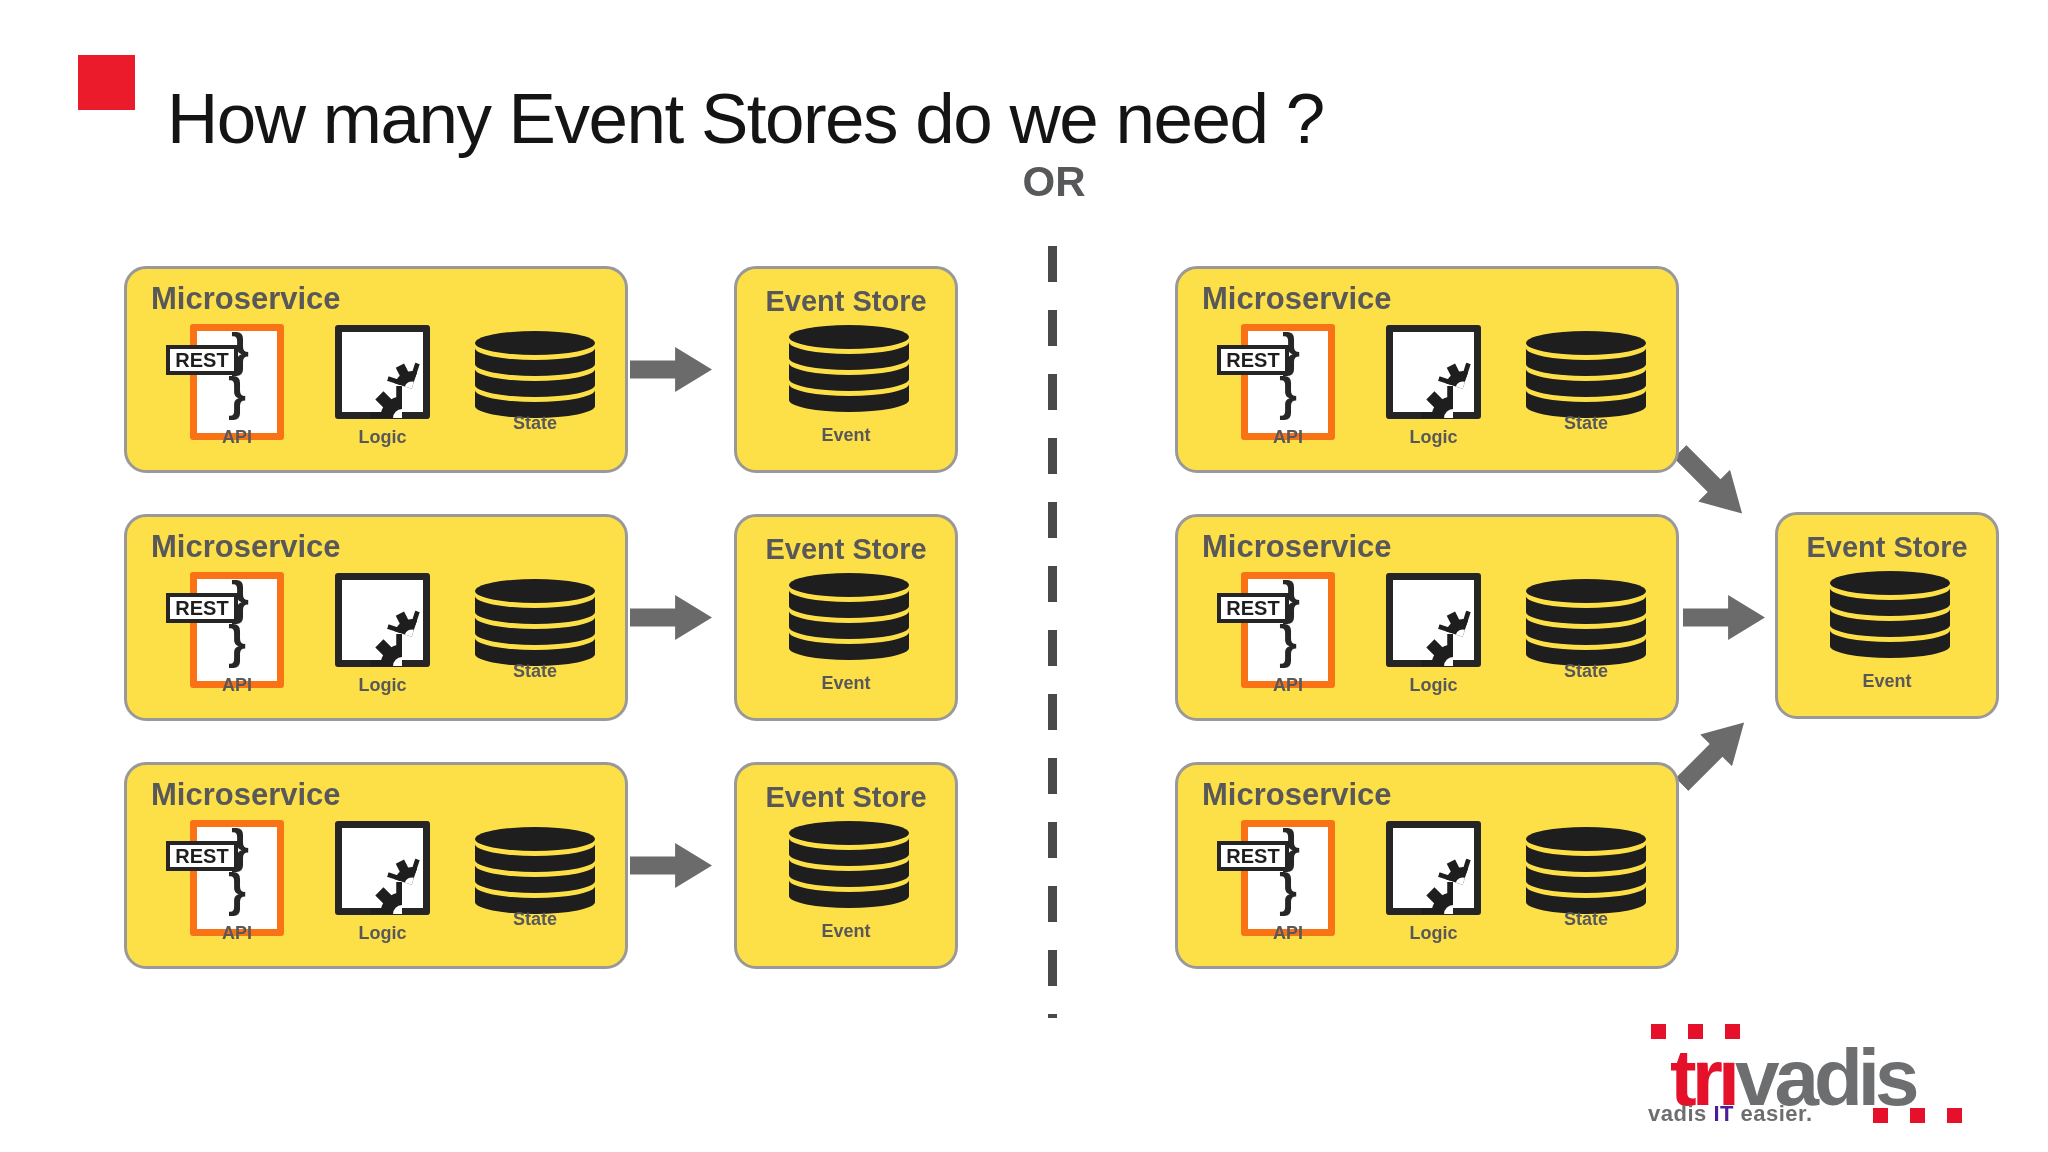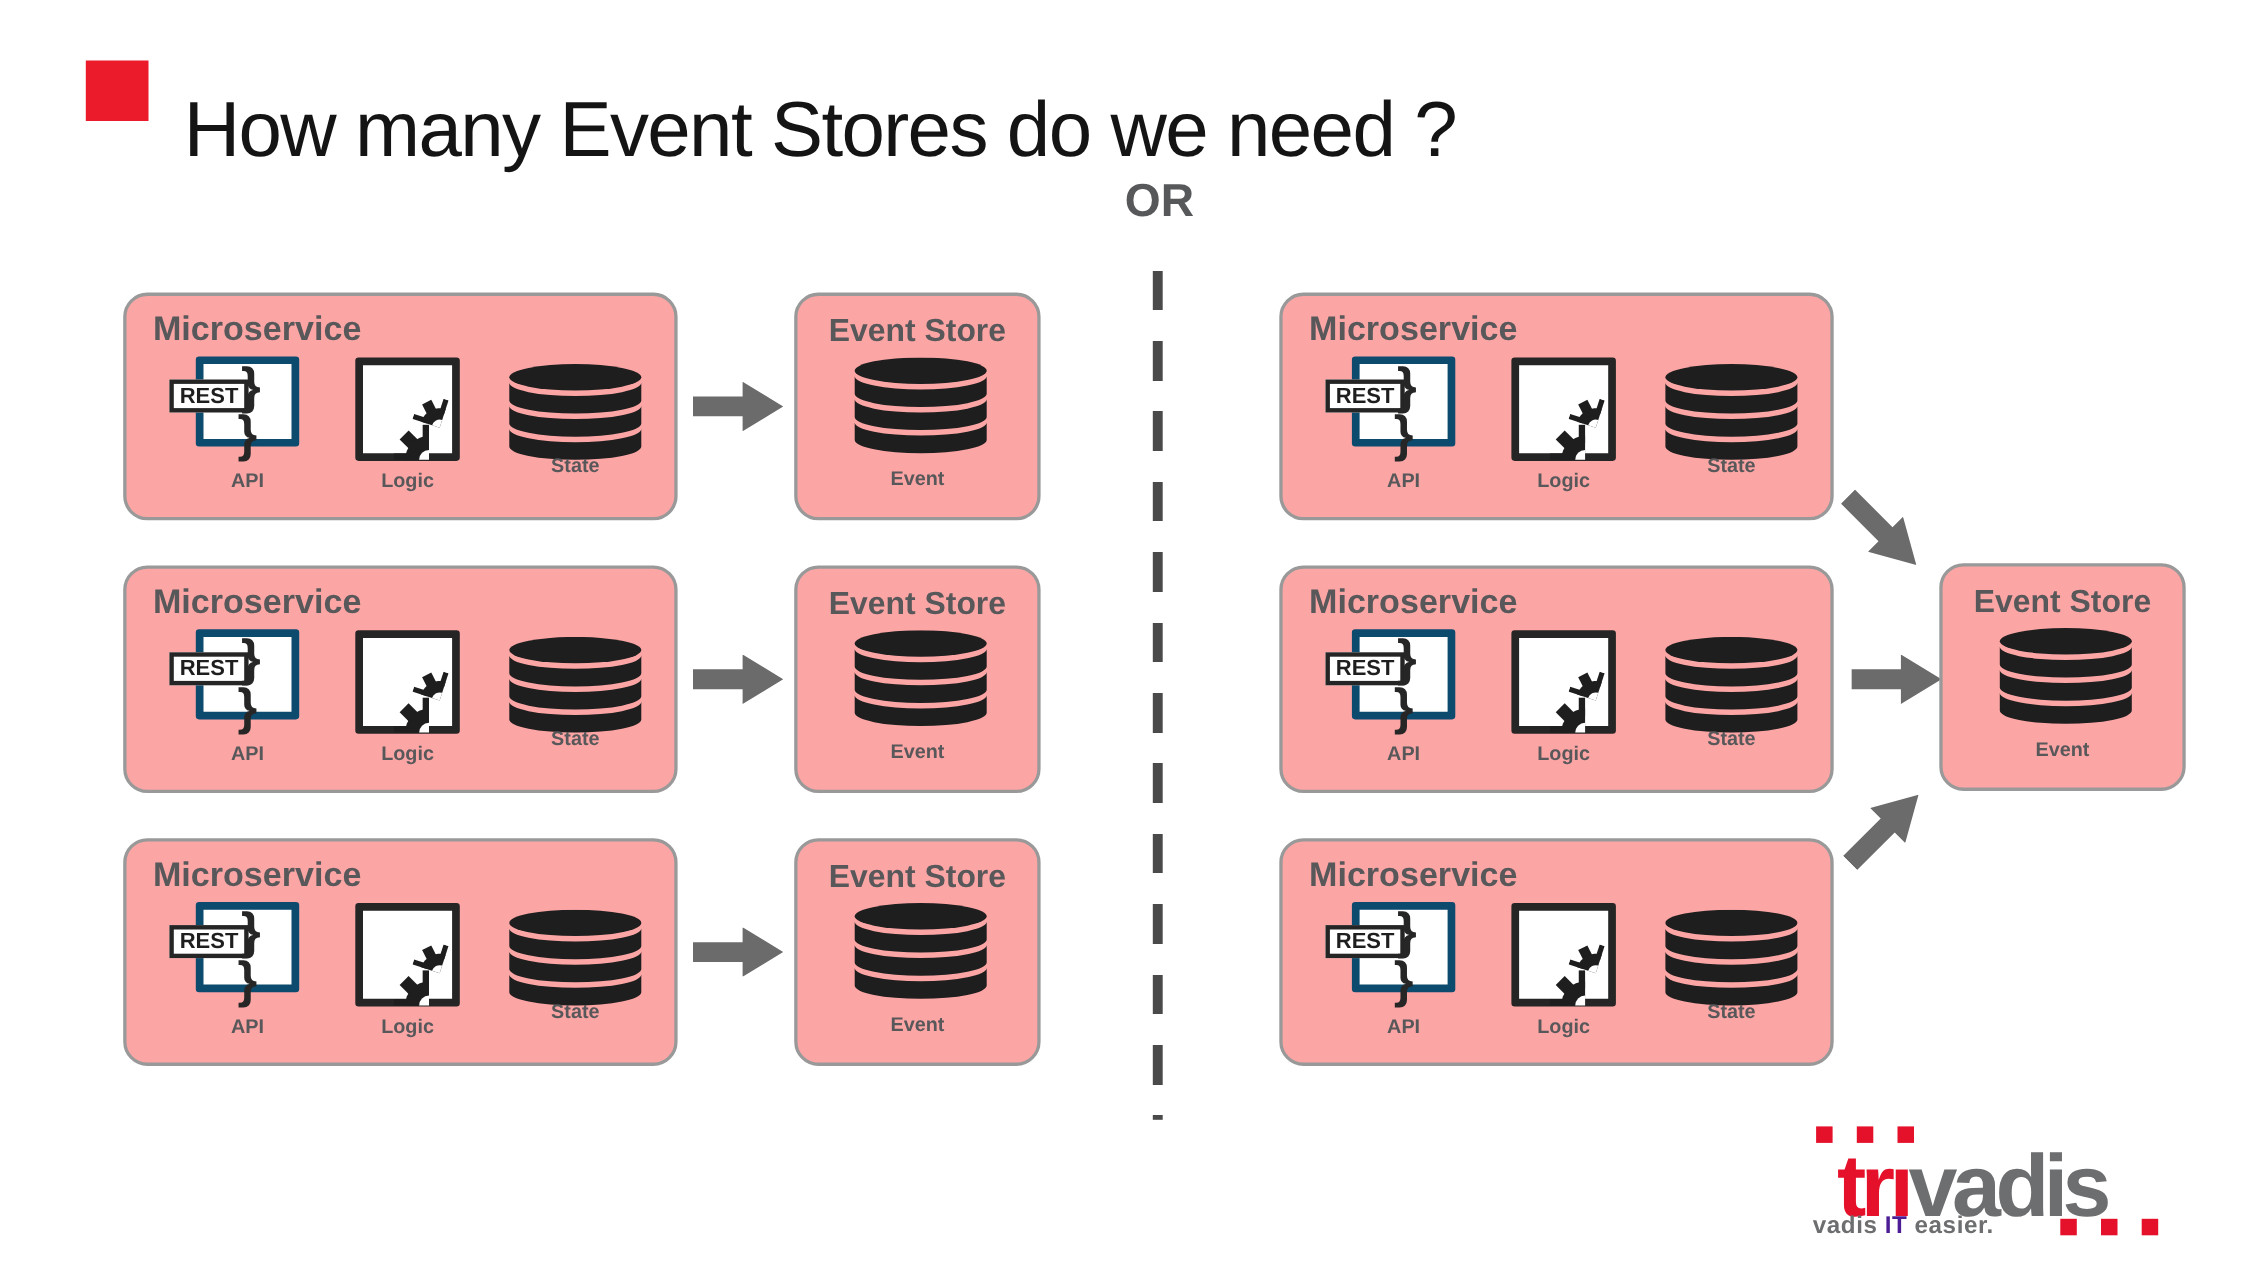--- a/index.html
+++ b/index.html
@@ -17,27 +17,28 @@
   .or-label{
     position:absolute;left:1000px;top:158px;width:108px;text-align:center;
     font-size:42px;font-weight:700;color:#57585a;
   }
   .divider{
     position:absolute;left:1048px;top:246px;width:9px;height:772px;
     background:repeating-linear-gradient(to bottom,#4a4a4a 0 36px,transparent 36px 64px);
   }
   
   .ms-box,.es-box{
-    position:absolute;background:#fca5a5;border:3px solid #999999;border-radius:22px;
+    position:absolute;background:#fde047;border:3px solid #999999;border-radius:22px;
     box-sizing:border-box;
+    margin-left:12px;
   }
   .ms-title{position:absolute;left:24px;top:12px;font-size:31px;font-weight:700;color:#58585a;}
   .lbl{position:absolute;font-size:18px;font-weight:700;color:#58585a;text-align:center;}
   
-  .api-icon{position:absolute;left:63px;top:55px;width:94px;height:82px;border:7px solid #0c4a6e;
+  .api-icon{position:absolute;left:63px;top:55px;width:94px;height:116px;border:7px solid #f97316;
     border-radius:3px;background:#fff;box-sizing:border-box;}
   .rest-badge{
     position:absolute;left:-31px;top:14px;width:72px;height:30px;background:#fff;
     border:4px solid #252525;box-sizing:border-box;font-size:20px;font-weight:700;
     color:#1e1e1e;text-align:center;line-height:22px;letter-spacing:0px;
   }
   .brace{position:absolute;font-weight:700;color:#262626;line-height:1;}
   .brace-top{left:34px;top:-4px;font-size:46px;}
   .brace-bottom{left:31px;top:40px;font-size:46px;}
   

